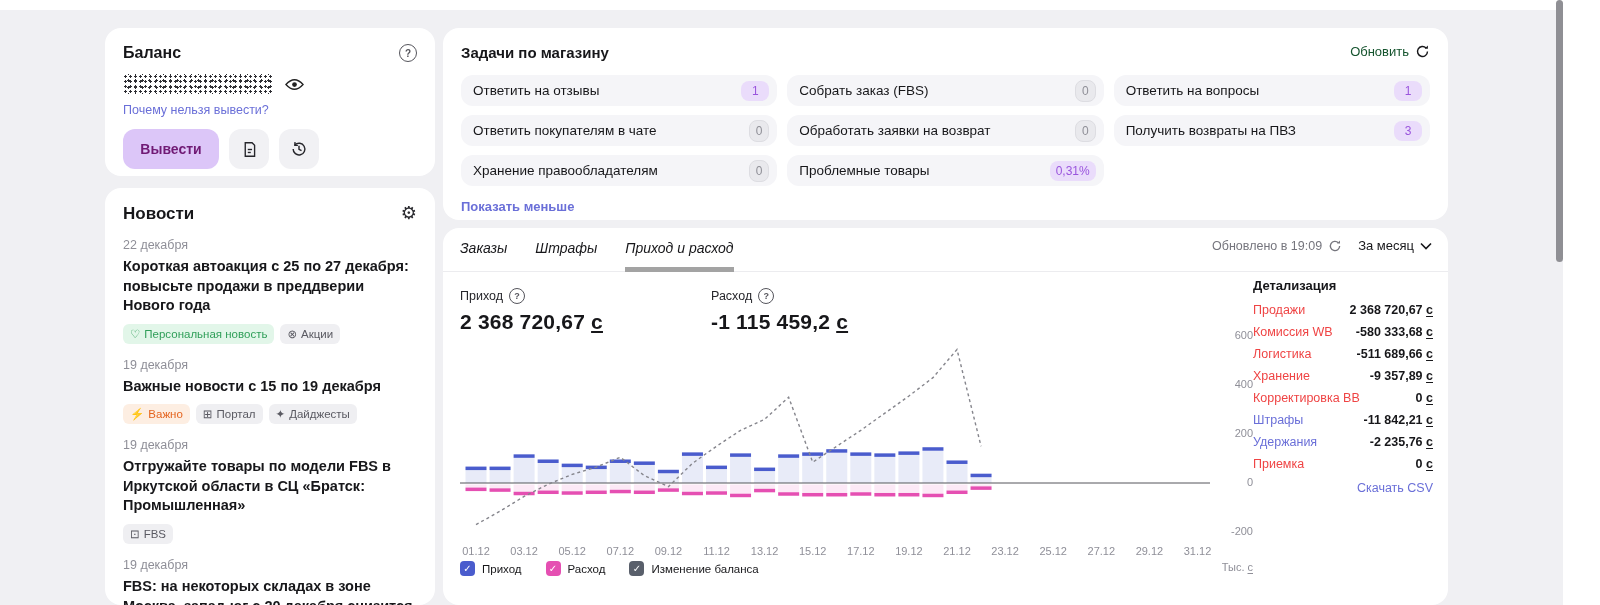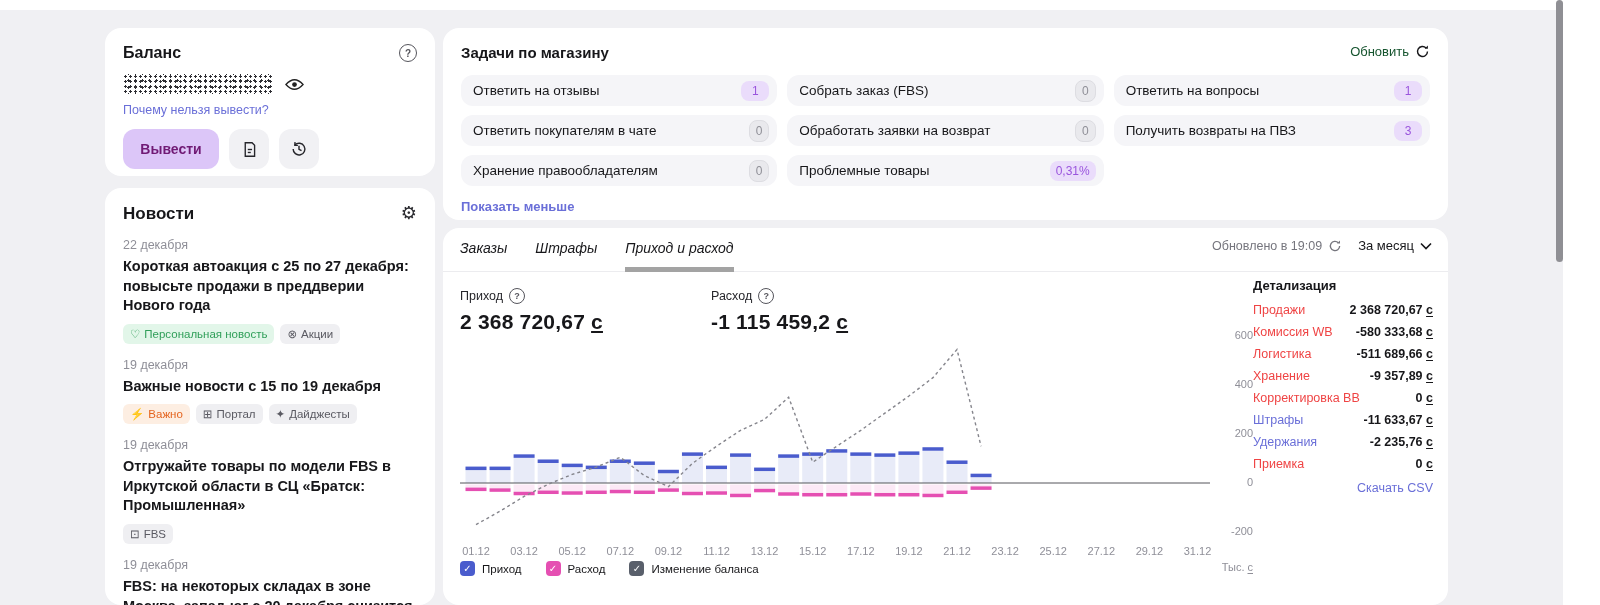--- a/index.html
+++ b/index.html
@@ -432,21 +432,21 @@
           <div class="detail-row">
             <span class="detail-label">Хранение</span>
             <span class="detail-value"><span>-9 357,89 </span><span class="cur">с</span></span>
           </div>
           <div class="detail-row">
             <span class="detail-label">Корректировка ВВ</span>
             <span class="detail-value"><span>0 </span><span class="cur">с</span></span>
           </div>
           <div class="detail-row">
             <span class="detail-label link">Штрафы</span>
-            <span class="detail-value"><span>-11 633,67 </span><span class="cur">с</span></span>
+            <span class="detail-value"><span>-11 842,21 </span><span class="cur">с</span></span>
           </div>
           <div class="detail-row">
             <span class="detail-label link">Удержания</span>
             <span class="detail-value"><span>-2 235,76 </span><span class="cur">с</span></span>
           </div>
           <div class="detail-row">
             <span class="detail-label">Приемка</span>
             <span class="detail-value"><span>0 </span><span class="cur">с</span></span>
           </div>
         </div>

